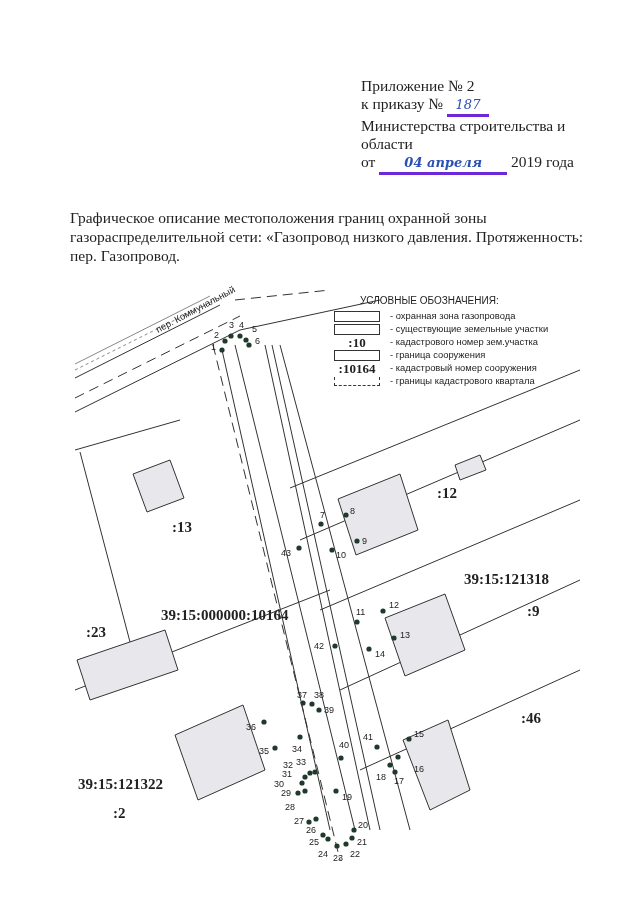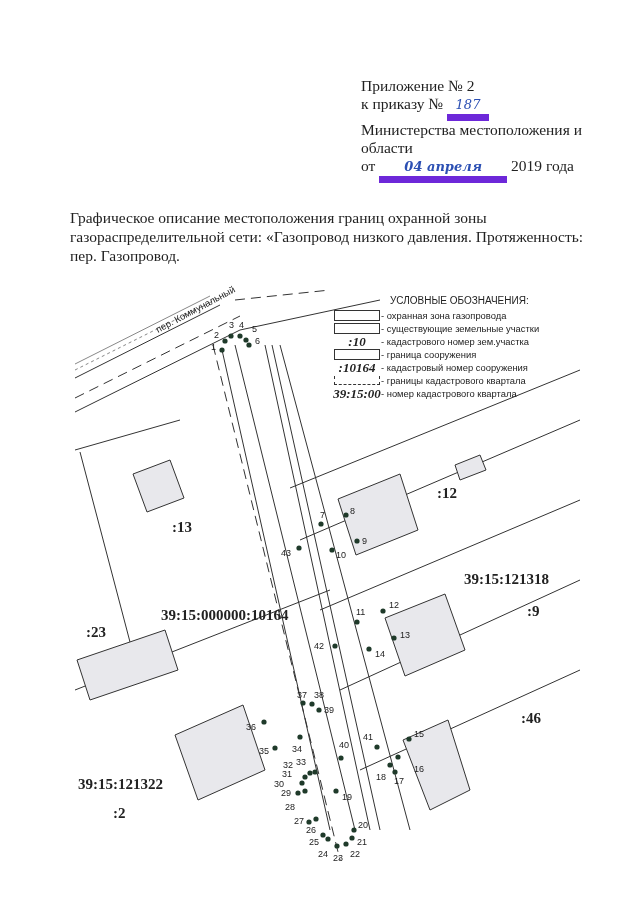--- a/index.html
+++ b/index.html
@@ -1,37 +1,37 @@
 <!DOCTYPE html>
 <html><head>
 <meta charset="utf-8">
 <style>
   html, body { margin: 0; padding: 0; background: #ffffff; }
   body { width: 640px; height: 905px; position: relative; overflow: hidden; font-family: "Liberation Serif", serif; color: #222; }
   .appendix { position: absolute; left: 361px; top: 77px; width: 240px; font-size: 15.5px; line-height: 18px; }
   .appendix div { white-space: nowrap; }
-  .hand { font-family: "DejaVu Serif", serif; font-style: italic; color: #2b4fb3; font-size: 13px; display: inline-block; border-bottom: 7px solid #6d28d9; text-align: center; }
+  .hand { font-family: "DejaVu Serif", serif; font-style: italic; color: #2b4fb3; font-size: 13px; display: inline-block; border-bottom: 3px solid #6d28d9; text-align: center; }
   .hand.num { width: 42px; }
   .hand.date { width: 128px; font-weight: bold; }
   .title { position: absolute; left: 70px; top: 208px; width: 520px; text-align: left; font-size: 15.5px; line-height: 19px; }
   .map { position: absolute; left: 62px; top: 284px; width: 520px; height: 590px; }
   .legend { position: absolute; left: 333px; top: 294px; width: 240px; font-family: "Liberation Sans", sans-serif; font-size: 9.4px; line-height: 13px; color: #222; }
-  .legend-title { font-size: 10px; margin-left: 57px; margin-bottom: 2px; }
-  .legend-row { display: flex; align-items: center; height: 13px; }
-  .legend-sym { width: 48px; height: 11px; display: flex; justify-content: center; align-items: center; font-family: "Liberation Serif", serif; font-weight: bold; font-size: 13px; font-style: italic; }
+  .legend-title { font-size: 10px; margin-left: 27px; margin-bottom: 2px; }
+  .legend-row { display: flex; align-items: flex-end; height: 13px; }
+  .legend-sym { width: 48px; height: 11px; margin-right: 9px; display: flex; justify-content: center; align-items: center; font-family: "Liberation Serif", serif; font-weight: bold; font-size: 13px; }
   .sym-box { width: 44px; height: 9px; border: 1px solid #333; }
   .sym-dash { width: 44px; height: 8px; border: 1px dashed #333; border-top: none; }
 </style>
 </head>
 <body>
 
 <div class="appendix">
   <div>Приложение № 2</div>
   <div><span>к приказу №</span> <span class="hand num">187</span></div>
-  <div>Министерства местоположения и</div>
+  <div>Министерства строительства и</div>
   <div>области</div>
   <div><span>от</span> <span class="hand date">04 апреля</span> <span>2019 года</span></div>
 </div>
 
 <div class="title">
   <div>Графическое описание местоположения границ охранной зоны</div>
   <div>газораспределительной сети: «Газопровод низкого давления. Протяженность:</div>
   <div>пер. Газопровод.</div>
 </div>
 
@@ -205,17 +205,13 @@
   <div class="legend-row">
       <span class="legend-sym">:10164</span>
       <span>- кадастровый номер сооружения</span>
     </div>
   <div class="legend-row">
       <span class="legend-sym">
         <span class="sym-dash"></span>
       </span>
       <span>- границы кадастрового квартала</span>
     </div>
-  <div class="legend-row">
-      <span class="legend-sym">39:15:00</span>
-      <span>- номер кадастрового квартала</span>
-    </div>
 </div>
 
 </body></html>

